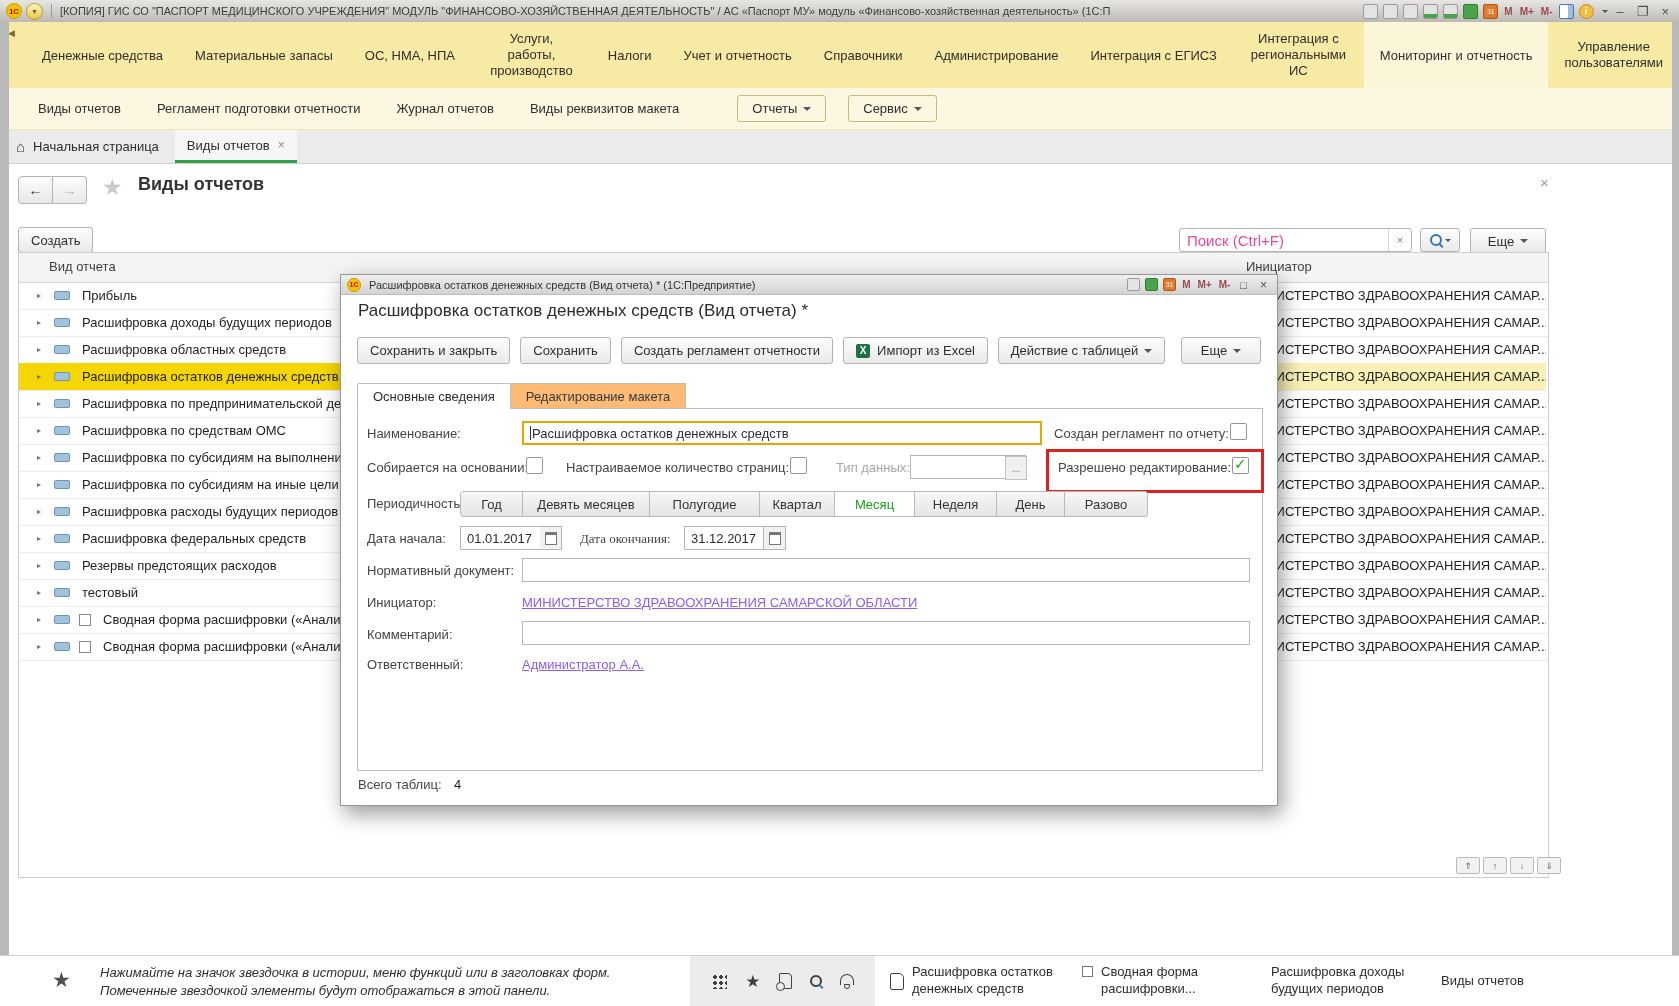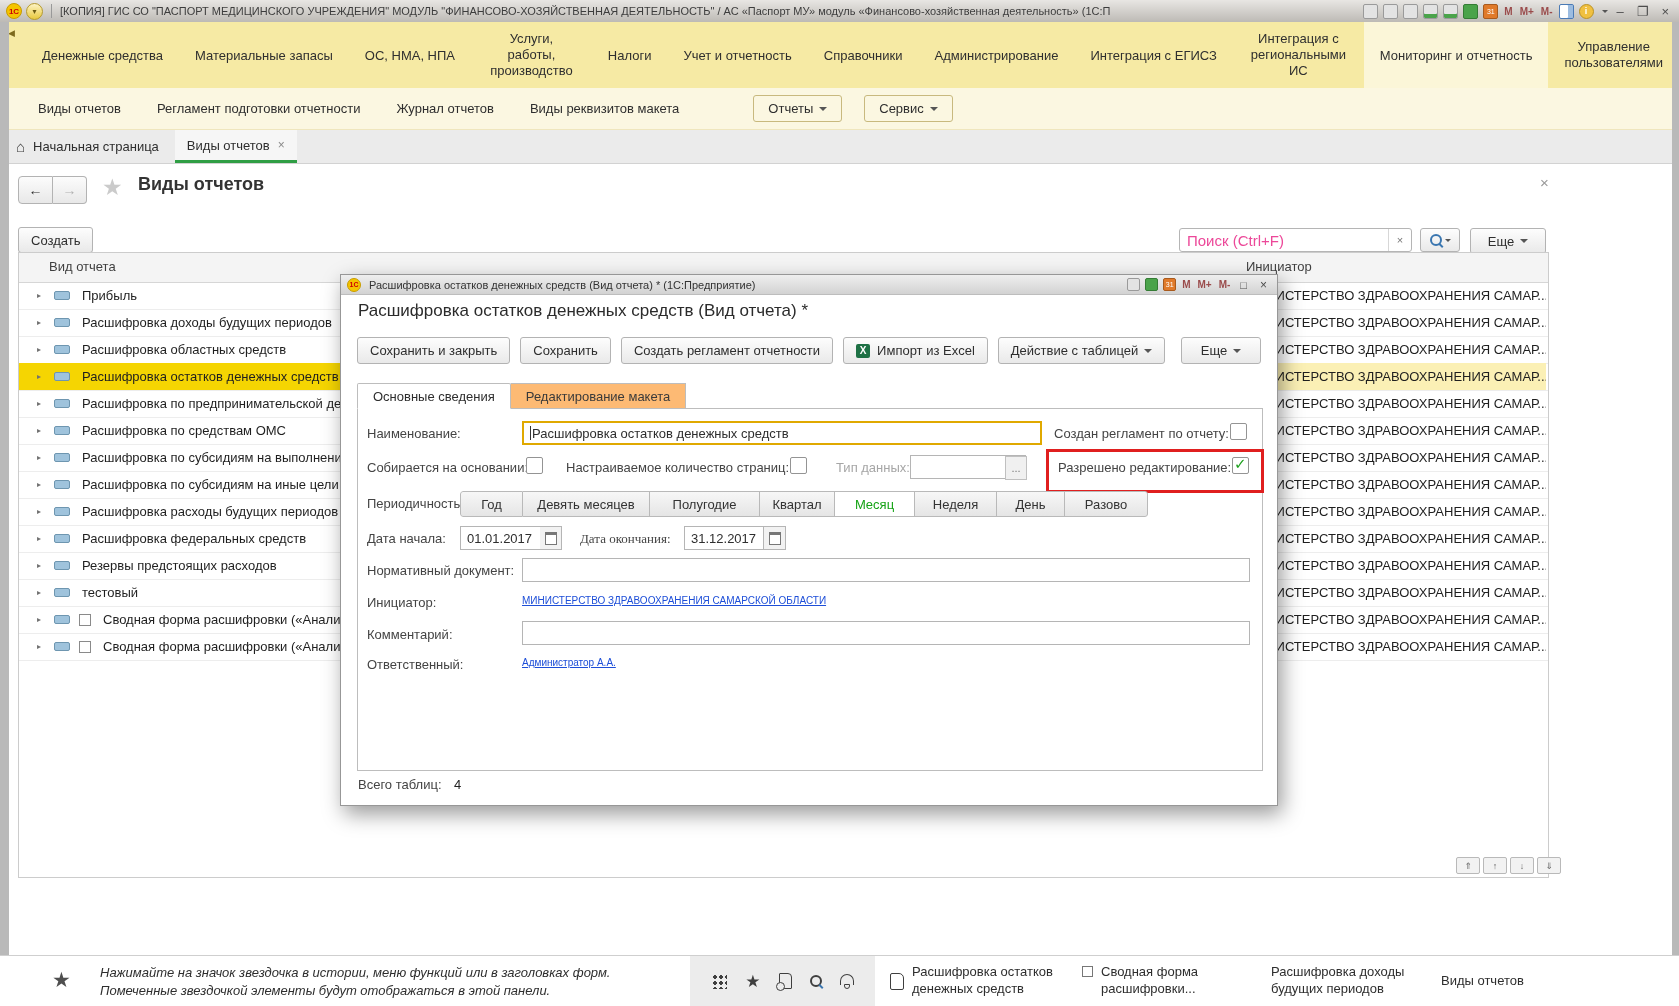--- a/index.html
+++ b/index.html
@@ -125,21 +125,21 @@
   #redbox{position:absolute;left:688px;top:40px;width:212px;height:38px;border:3px solid #e01f1f;}
   #pgroup{position:absolute;left:102px;top:82px;display:flex;height:26px;border-radius:3px;overflow:hidden;}
   .pbtn{border:1px solid #b9b9b9;border-left:none;background:linear-gradient(#f7f7f7,#e5e5e5);
         display:flex;align-items:center;justify-content:center;font-size:13px;color:#333;box-sizing:border-box;}
   .pbtn:first-child{border-left:1px solid #b9b9b9;border-radius:3px 0 0 3px;}
   .pbtn:last-child{border-radius:0 3px 3px 0;}
   .pbtn.psel{background:#fff;color:#15a315;}
   .calbtn{position:absolute;width:22px;height:24px;border:1px solid #b5b5b5;border-left:none;background:#f2f2f2;
           display:flex;align-items:center;justify-content:center;box-sizing:border-box;}
   .calglyph{width:10px;height:9px;border:1px solid #777;border-top:3px solid #777;background:#fff;}
-  .link{position:absolute;font-size:10px;color:#1d4ed8;text-decoration:underline;white-space:nowrap;}
+  .link{position:absolute;font-size:13px;color:#8b5cf6;text-decoration:underline;white-space:nowrap;}
   #dfooter-label{position:absolute;left:17px;top:502px;font-size:13px;color:#444;}
   #dfooter-value{position:absolute;left:113px;top:502px;font-size:13px;color:#222;}
 
   
   #bottombar{left:0;top:955px;width:1679px;height:51px;background:#fff;border-top:1px solid #cfcfcf;box-sizing:border-box;}
   #bb-star{position:absolute;left:52px;top:12px;font-size:21px;color:#4f4f4f;}
   #bb-hint{position:absolute;left:100px;top:8px;width:570px;font-size:13px;font-style:italic;color:#2e2e2e;line-height:1.35;}
   #bb-tray{position:absolute;left:690px;top:0;width:185px;height:50px;background:#ececec;display:flex;align-items:center;
            justify-content:space-around;padding:0 12px;box-sizing:border-box;}
   .dots{width:16px;height:16px;background-image:radial-gradient(#3f3f3f 1.7px, transparent 1.9px);background-size:6px 6px;background-position:1px 1px;}
@@ -201,21 +201,21 @@
   </div>
 <div class="ribbon-collapse">◀</div>
 
 <div class="abs" id="submenu">
   <span id="submenu-links" style="display:flex;">
       <div class="slink">Виды отчетов</div>
       <div class="slink">Регламент подготовки отчетности</div>
       <div class="slink">Журнал отчетов</div>
       <div class="slink">Виды реквизитов макета</div>
     </span>
-  <span id="submenu-buttons" style="display:flex;margin-left:38px;">
+  <span id="submenu-buttons" style="display:flex;margin-left:22px;">
       <div class="sbtn">
         <div>Отчеты</div>
         <span class="caret"></span>
       </div>
       <div class="sbtn">
         <div>Сервис</div>
         <span class="caret"></span>
       </div>
     </span>
 </div>

